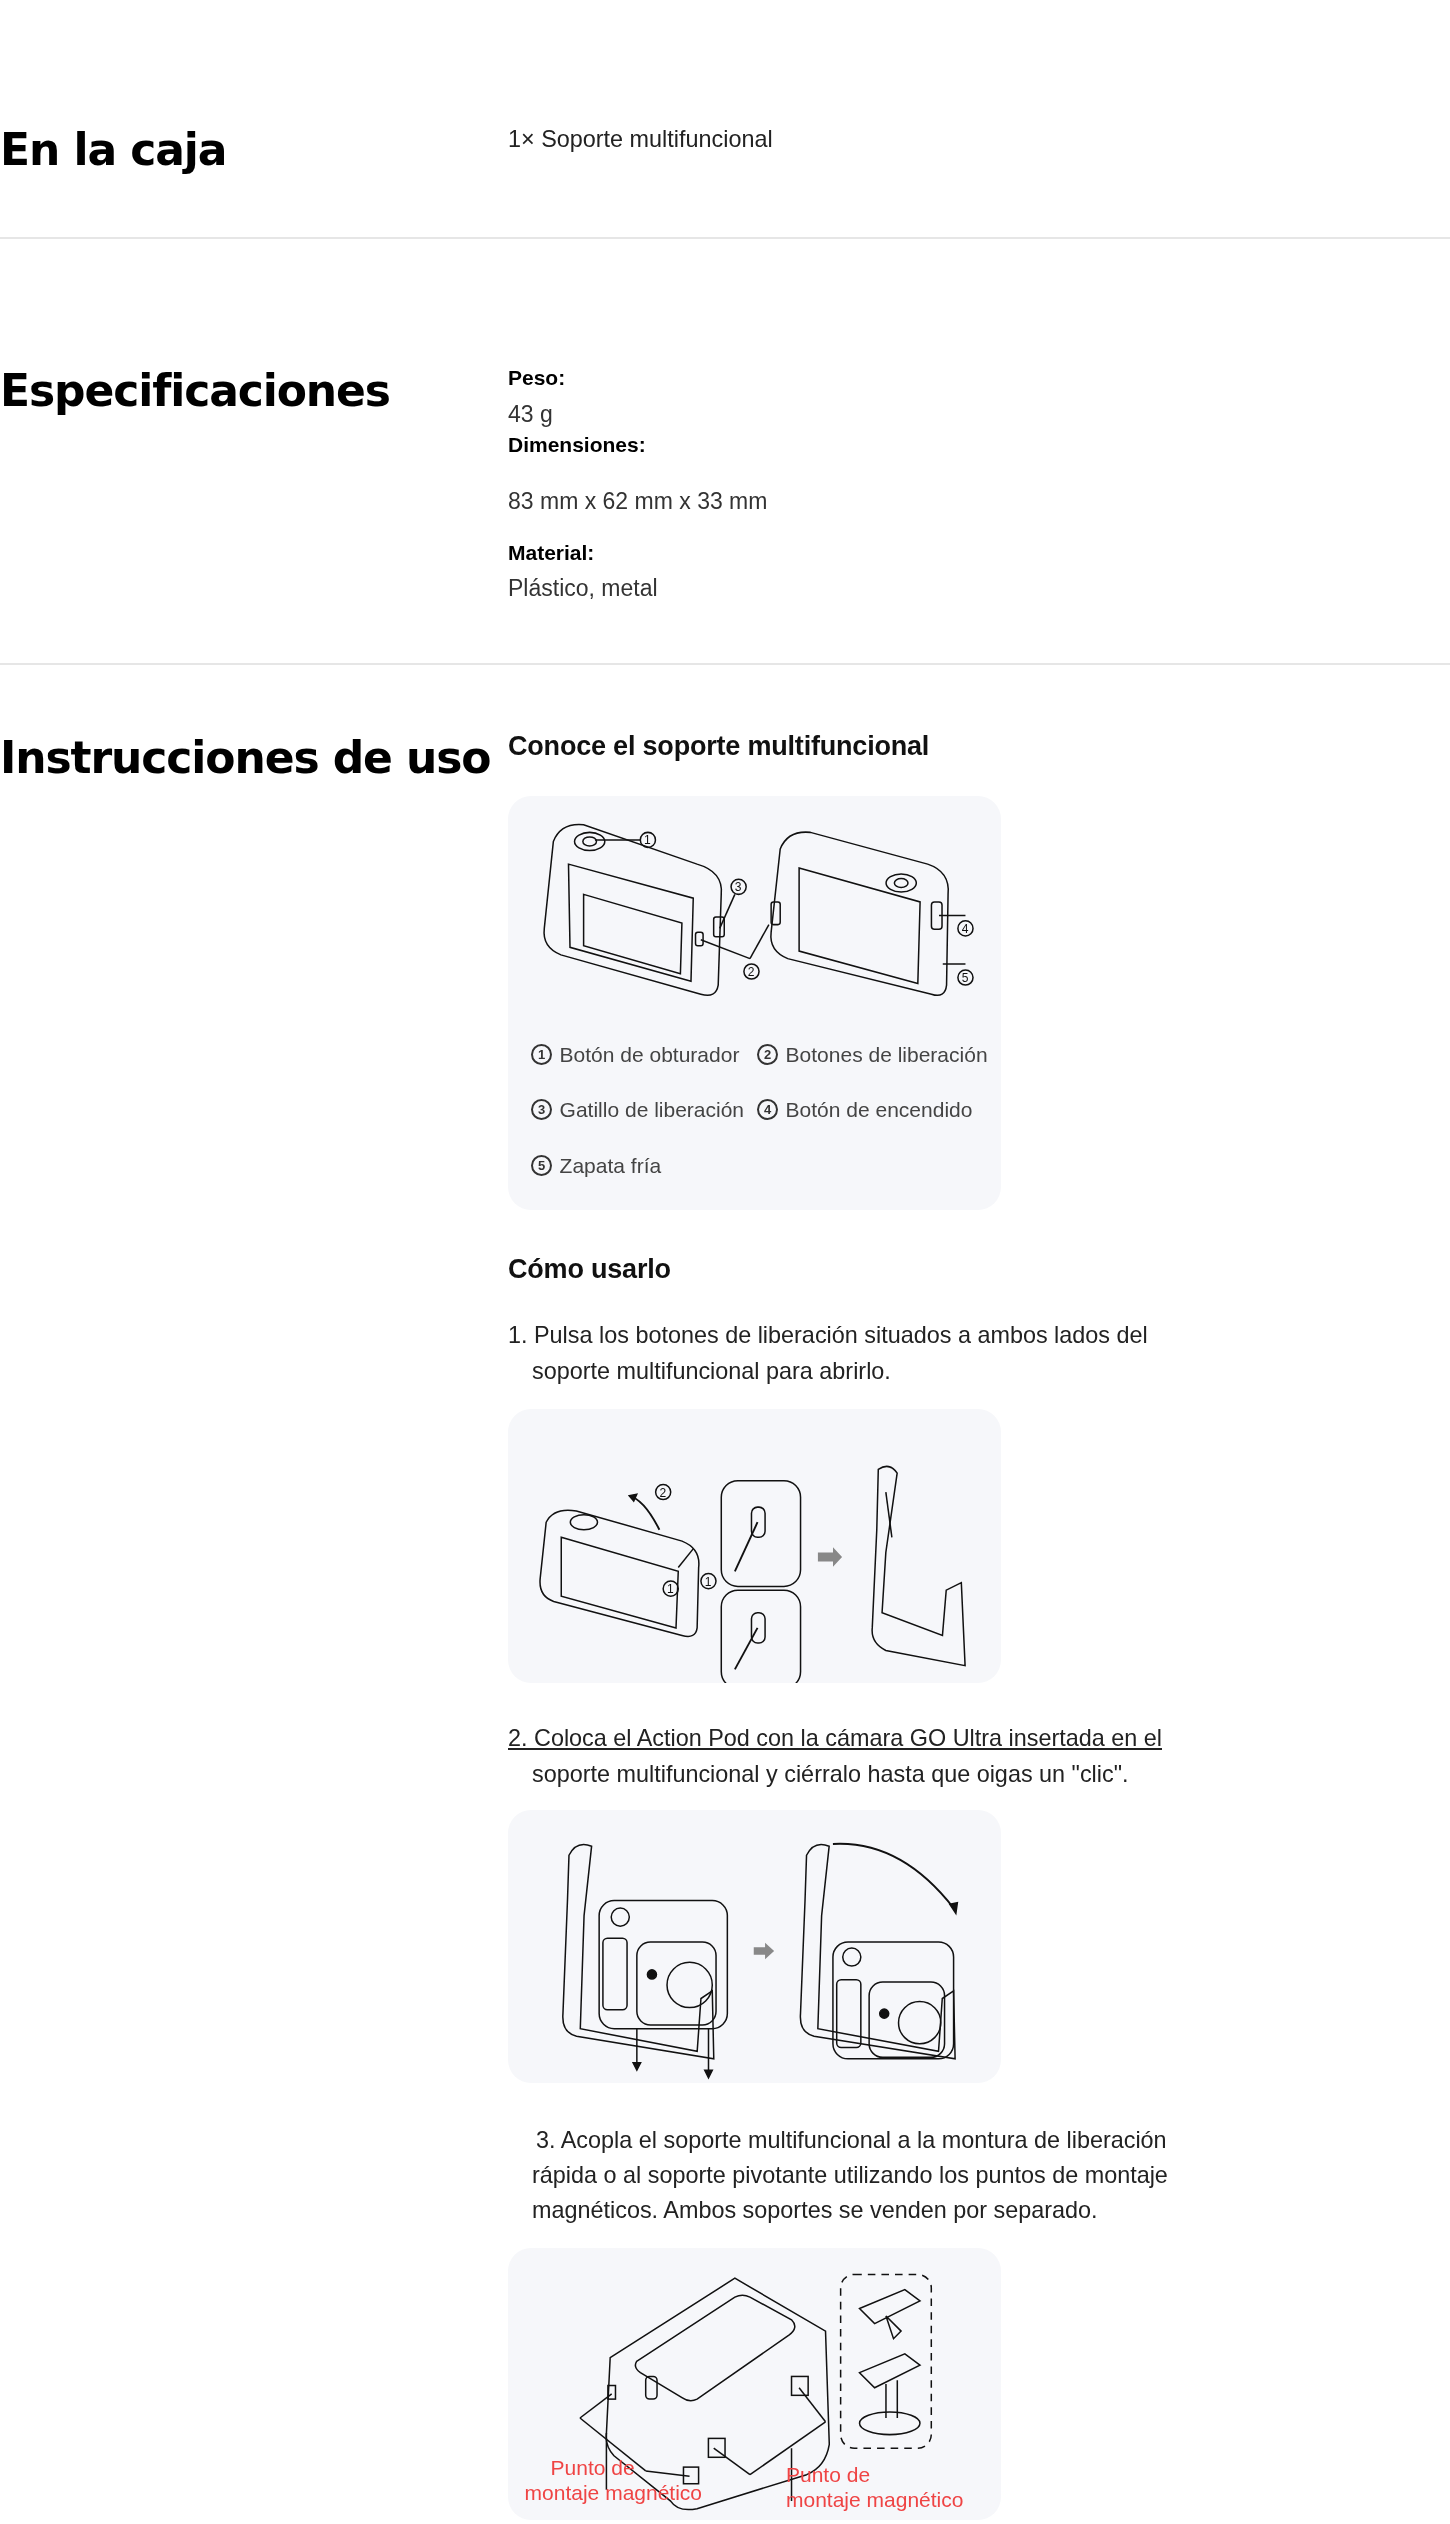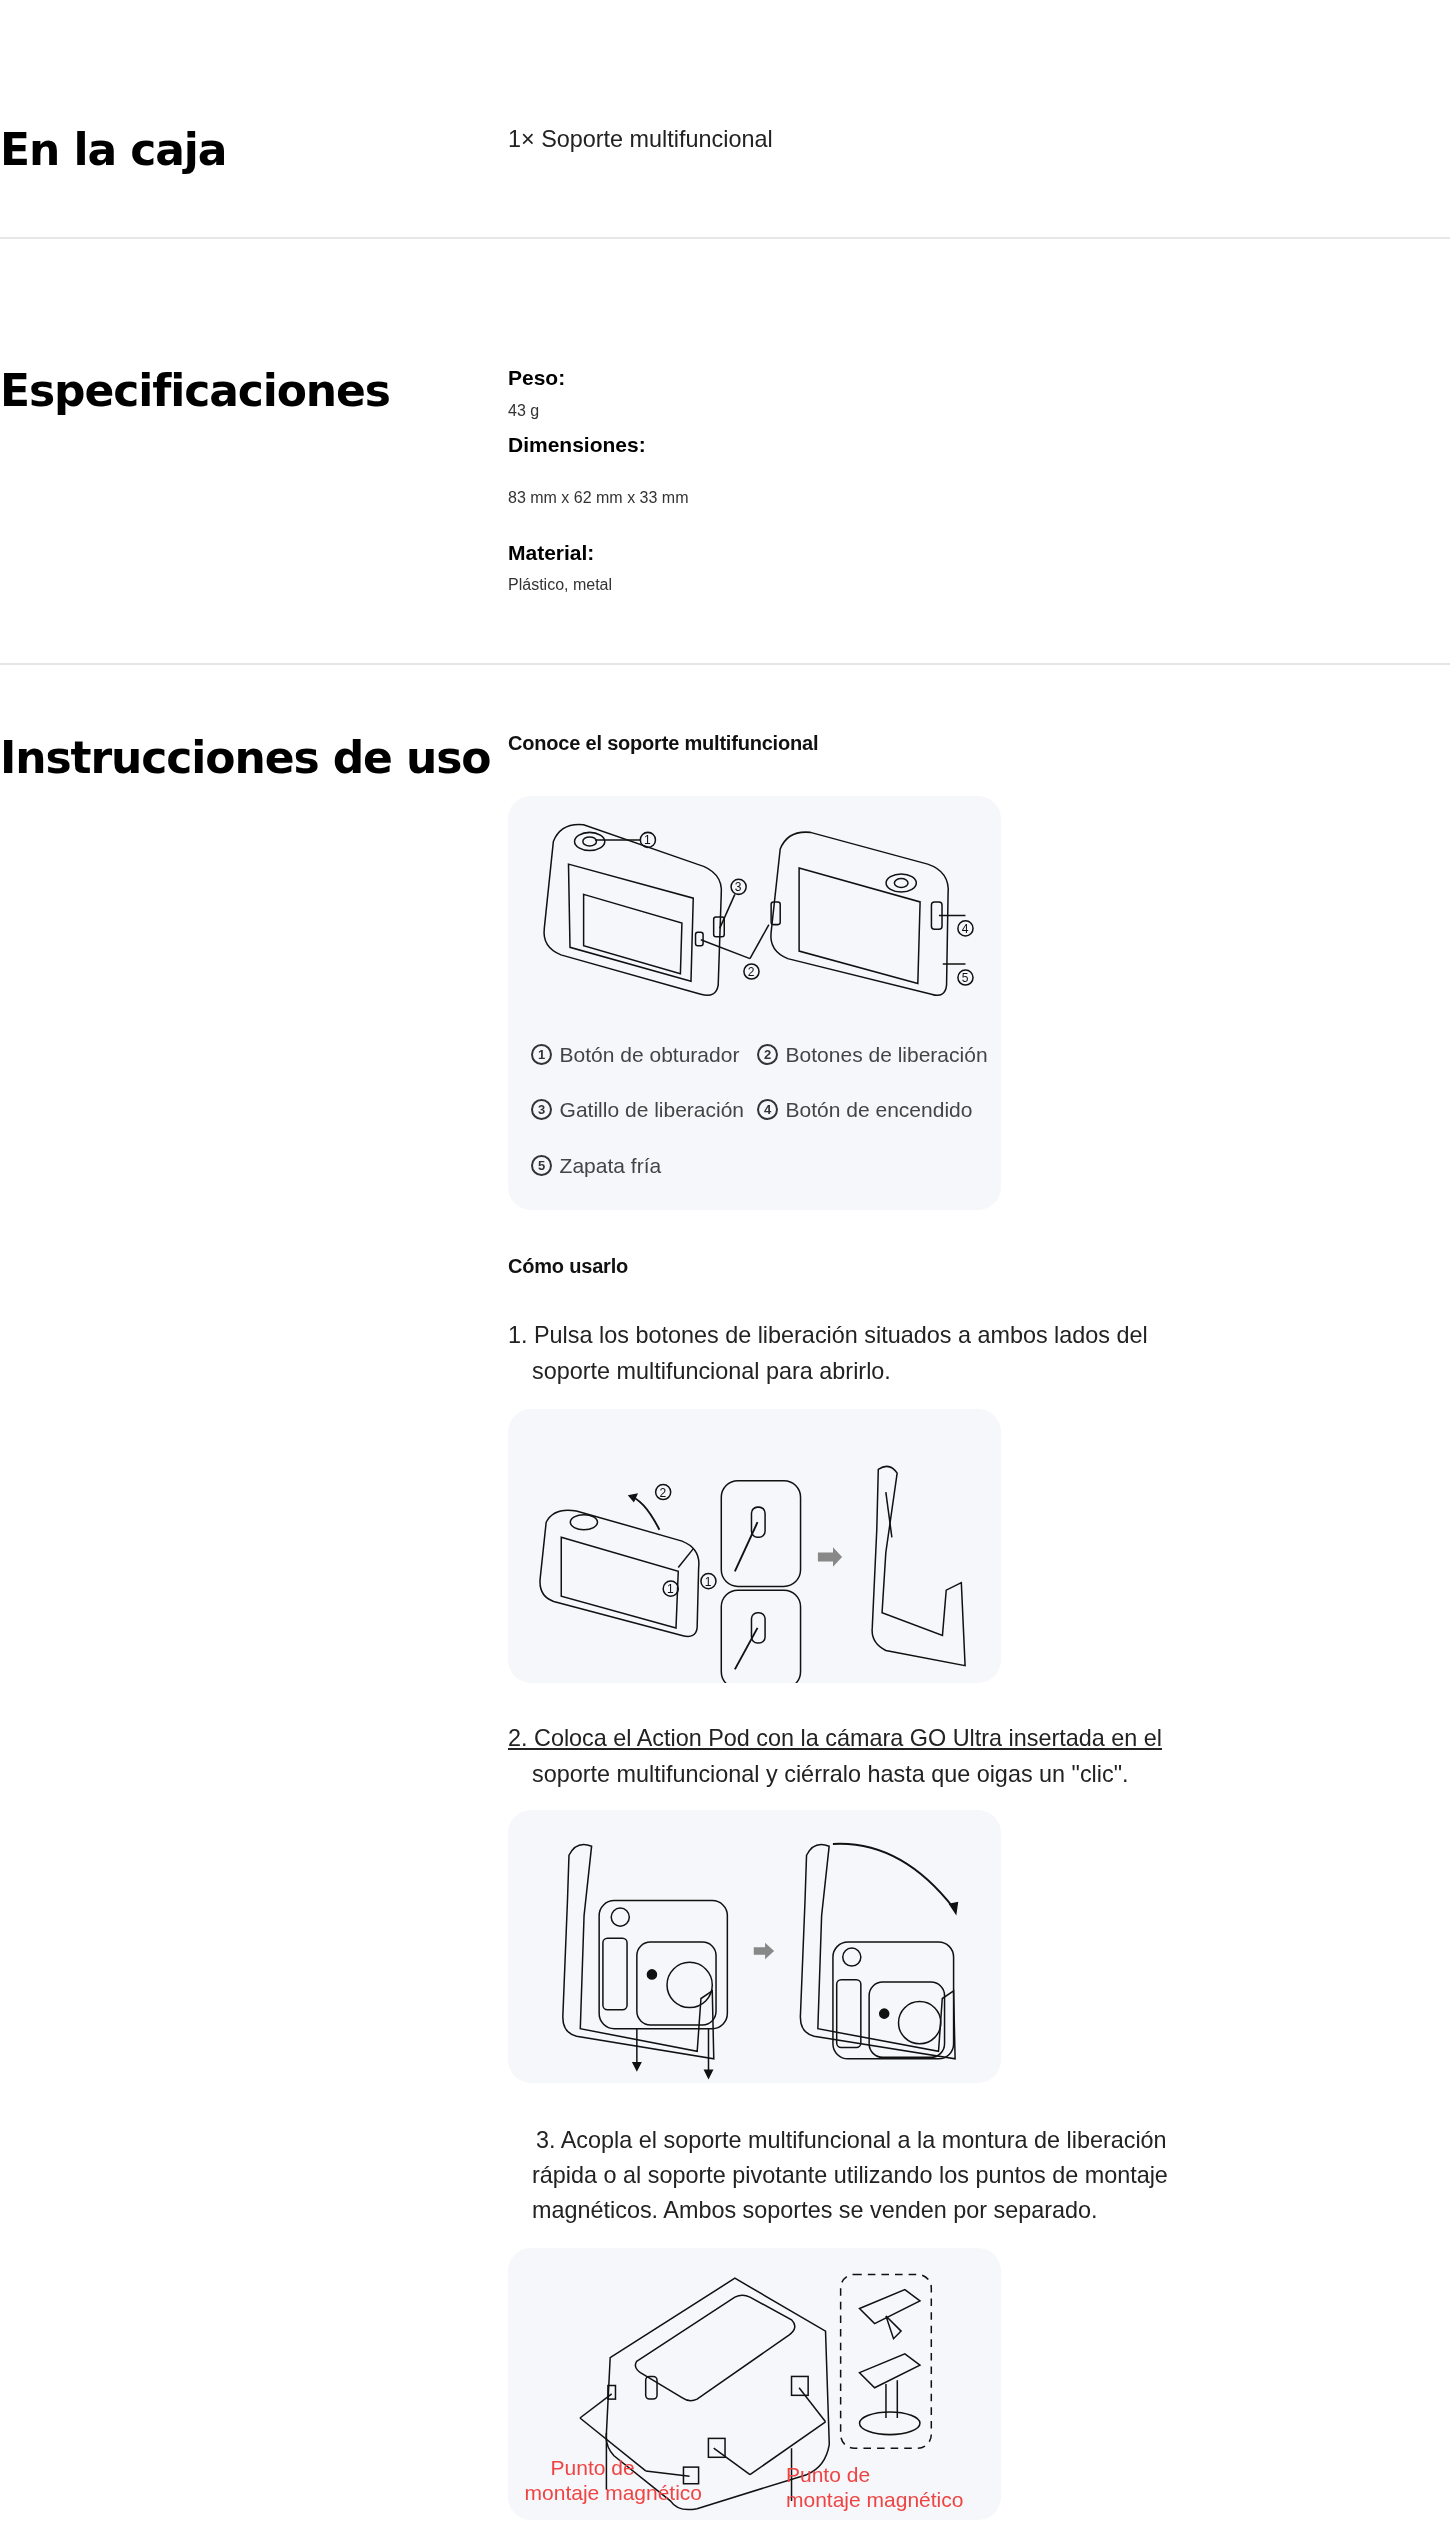--- a/index.html
+++ b/index.html
@@ -2,22 +2,22 @@
 <html style="font-size:12px"><head>
 <meta charset="utf-8">
 <style>
   * { box-sizing: border-box; margin: 0; padding: 0; }
   html, body { width: 1451px; height: 2525px; background: #ffffff; overflow: hidden; }
   body { position: relative; font-family: "Liberation Sans", sans-serif; color: #000; }
   .section-title { position: absolute; left: 0; font-family: "DejaVu Sans", sans-serif; font-weight: bold; font-size: 44px; letter-spacing: -1.1px; color: #000; line-height: 1; white-space: nowrap; }
   .divider { position: absolute; left: 0; width: 1451px; height: 1.5px; background: #e6e6e6; }
   .body-text { position: absolute; left: 508px; font-size: 23.4px; color: #222; line-height: 1; white-space: nowrap; font-weight: 300; }
   .spec-label { position: absolute; left: 508px; font-size: 21px; font-weight: bold; color: #000; line-height: 1; white-space: nowrap; }
-  .spec-value { position: absolute; left: 508px; font-size: 16px; color: #333; line-height: 1; white-space: nowrap; }
-  .sub-heading { position: absolute; left: 508px; font-size: 20px; font-weight: bold; color: #111; line-height: 1; white-space: nowrap; letter-spacing: -0.2px; }
+  .spec-value { position: absolute; left: 508px; font-size: 23px; color: #333; line-height: 1; white-space: nowrap; }
+  .sub-heading { position: absolute; left: 508px; font-size: 27px; font-weight: bold; color: #111; line-height: 1; white-space: nowrap; letter-spacing: -0.2px; }
   .card { position: absolute; left: 508px; width: 493px; background: #f6f7fa; border-radius: 23px; overflow: hidden; }
   .card svg { position: absolute; left: 0; top: 0; }
   .legend-item { position: absolute; font-size: 21px; color: #444; white-space: nowrap; line-height: 1; display: flex; align-items: center; gap: 7.6px; }
   .legend-num { display: inline-flex; width: 21px; height: 21px; border: 2.3px solid #333; border-radius: 50%; align-items: center; justify-content: center; font-size: 13px; font-weight: bold; color: #333; }
   .step-line { position: absolute; font-size: 23.4px; color: #222; line-height: 1; white-space: nowrap; }
   .caption { position: absolute; font-size: 21px; color: #ef4444; line-height: 1.18; text-align: center; white-space: nowrap; }
 </style>
 </head>
 <body>
 

